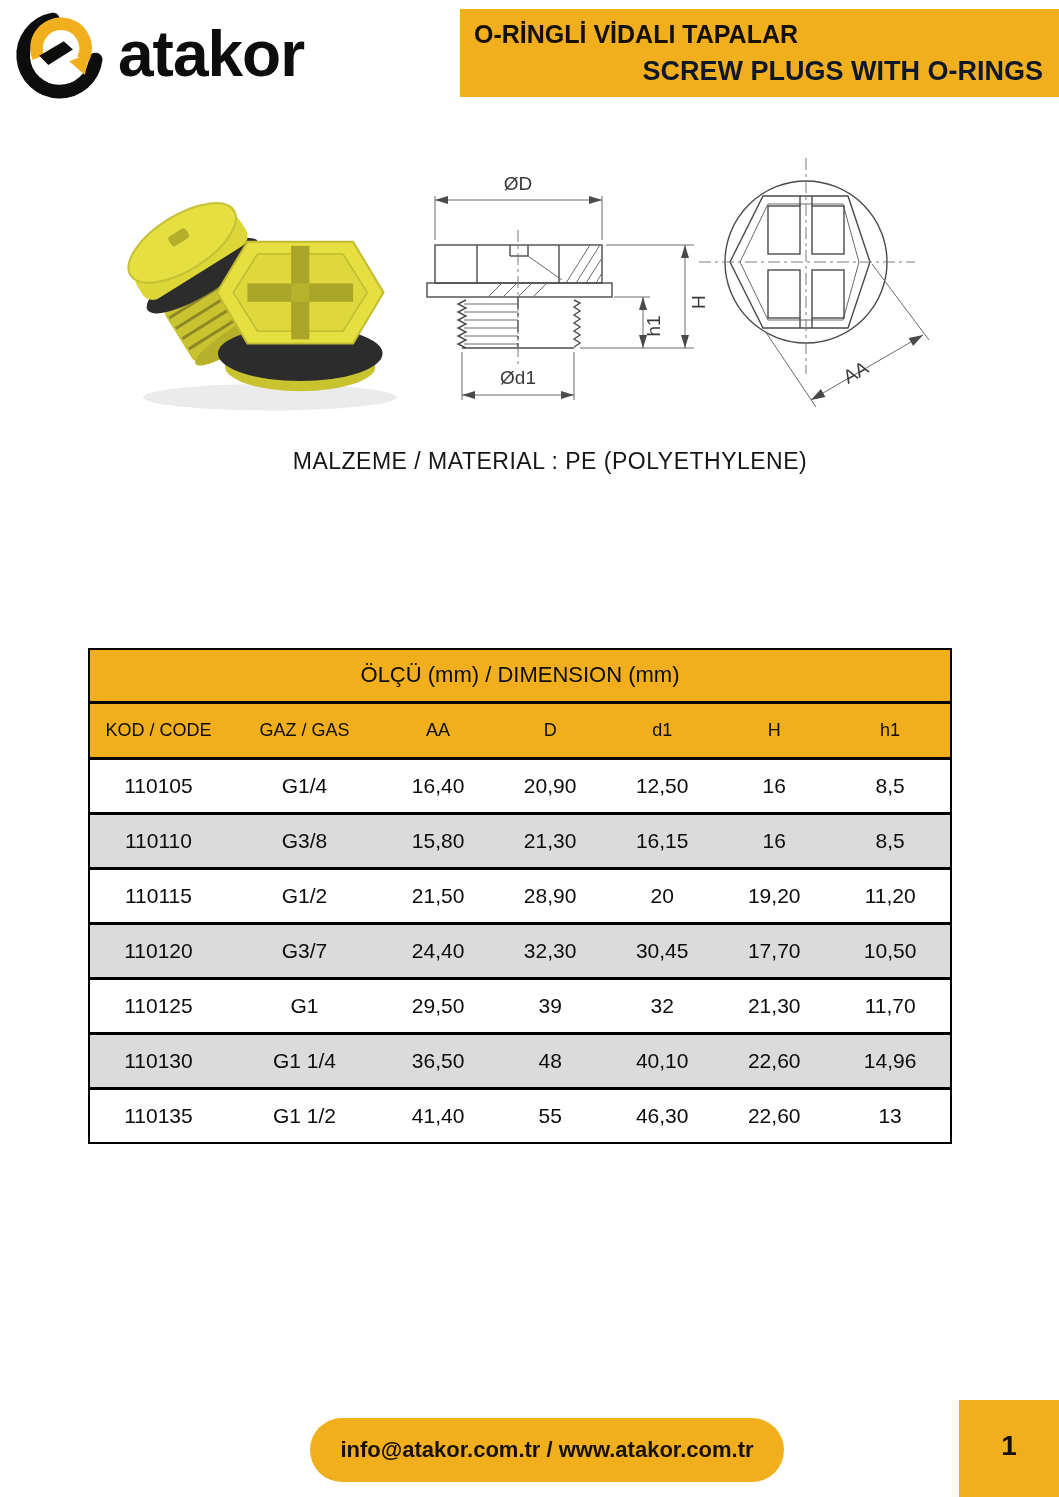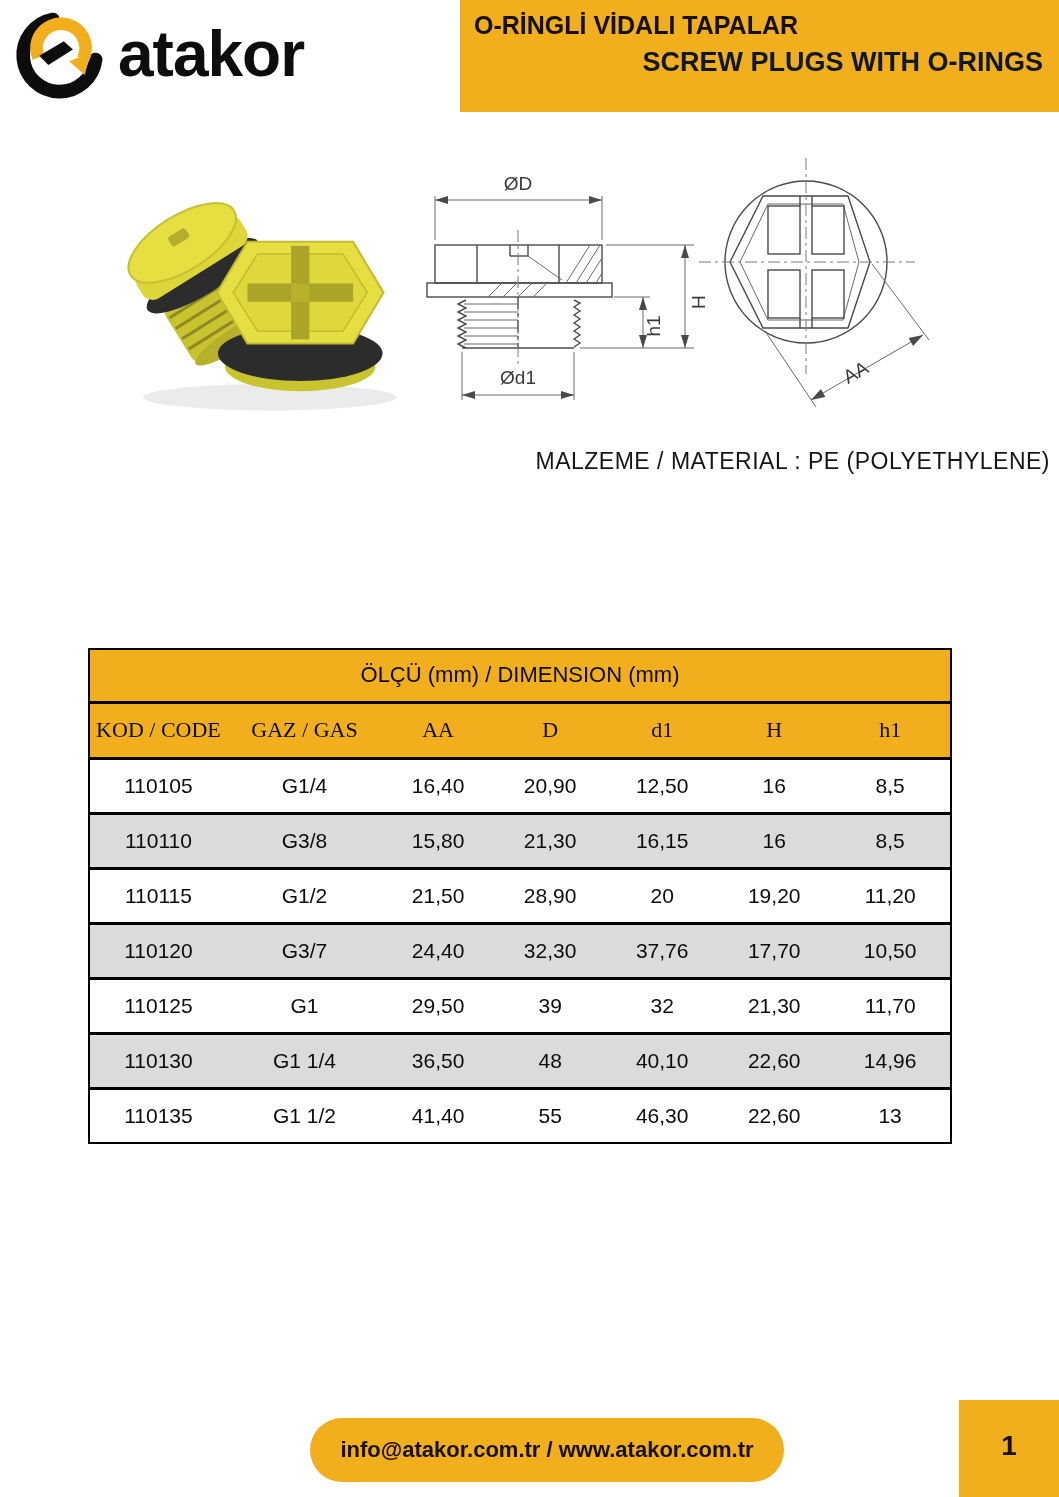--- a/index.html
+++ b/index.html
@@ -10,21 +10,21 @@
     font-family:"Liberation Sans", sans-serif; color:#111;
   }
   
   .logo { position:absolute; left:10px; top:4px; display:flex; align-items:center; }
   .logo svg { width:104px; height:100px; }
   .logo .logo-text {
     font-size:64px; font-weight:800; letter-spacing:-1px; color:#0d0d0d;
     margin-left:4px; line-height:100px;
   }
   .band {
-    position:absolute; left:460px; top:0; width:599px; height:112px;
+    position:absolute; left:460px; top:9px; width:599px; height:88px;
     background:var(--accent);
   }
   .band .title-tr {
     color:#151004; font-weight:bold; font-size:25px; padding:11px 0 0 14px;
   }
   .band .title-en {
     color:#0f172a; font-weight:bold; font-size:27px; text-align:right;
     padding:7px 16px 0 0;
   }
   
@@ -32,39 +32,39 @@
   .fig-photo   { left:92px;  top:145px; width:320px; height:280px; }
   .fig-section { left:422px; top:150px; width:300px; height:290px; }
   .fig-top     { left:693px; top:148px; width:348px; height:302px; }
   .drawing-line { stroke:#4a4a4a; stroke-width:1.4; fill:none; }
   .thin-line   { stroke:#6a6a6a; stroke-width:1; fill:none; }
   .dim-text    { fill:#3a3a3a; font-family:"Liberation Sans",sans-serif; font-size:19px; }
   .arrow       { fill:#4a4a4a; }
   .centerline  { stroke:#7a7a7a; stroke-width:1; stroke-dasharray:12 4 3 4; fill:none; }
   
   .material {
-    position:absolute; top:448px; left:50px; width:1000px; text-align:right;
+    position:absolute; top:448px; left:50px; width:1000px; text-align:center;
     font-size:23px; color:#161616; letter-spacing:0.5px;
   }
   
   table.dims {
     position:absolute; left:88px; top:648px; width:864px;
     border-collapse:collapse; table-layout:fixed;
     border:2px solid #000;
     font-size:21px; color:#0c0c0c;
   }
   table.dims col.c1{width:16%} table.dims col.c2{width:18%}
   table.dims col.c3{width:13%} table.dims col.c4{width:13%}
   table.dims col.c5{width:13%} table.dims col.c6{width:13%}
   table.dims col.c7{width:14%}
   table.dims td, table.dims th {
     text-align:center; font-weight:normal; border-top:3px solid #000;
   }
   table.dims .t-title { background:var(--accent); height:53px; font-size:22px; border-top:none; }
-  table.dims .t-head th { background:var(--accent); height:56px; font-size:22px;font-family:Liberation Serif, serif; }
+  table.dims .t-head th { background:var(--accent); height:56px; font-size:18px; }
   table.dims .row td { height:55px; }
   table.dims .row.alt td { background:var(--rowAlt); }
   
   .contact-pill {
     position:absolute; left:310px; top:1418px; width:474px; height:64px;
     background:var(--accent); border-radius:34px;
     line-height:64px; text-align:center; font-weight:bold; font-size:22px; color:#161006;
   }
   .page-badge {
     position:absolute; left:959px; top:1400px; width:100px; height:97px;
@@ -250,21 +250,21 @@
       <td>28,90</td>
       <td>20</td>
       <td>19,20</td>
       <td>11,20</td>
     </tr>
     <tr class="row alt">
       <td>110120</td>
       <td>G3/7</td>
       <td>24,40</td>
       <td>32,30</td>
-      <td>37,76</td>
+      <td>30,45</td>
       <td>17,70</td>
       <td>10,50</td>
     </tr>
     <tr class="row">
       <td>110125</td>
       <td>G1</td>
       <td>29,50</td>
       <td>39</td>
       <td>32</td>
       <td>21,30</td>

